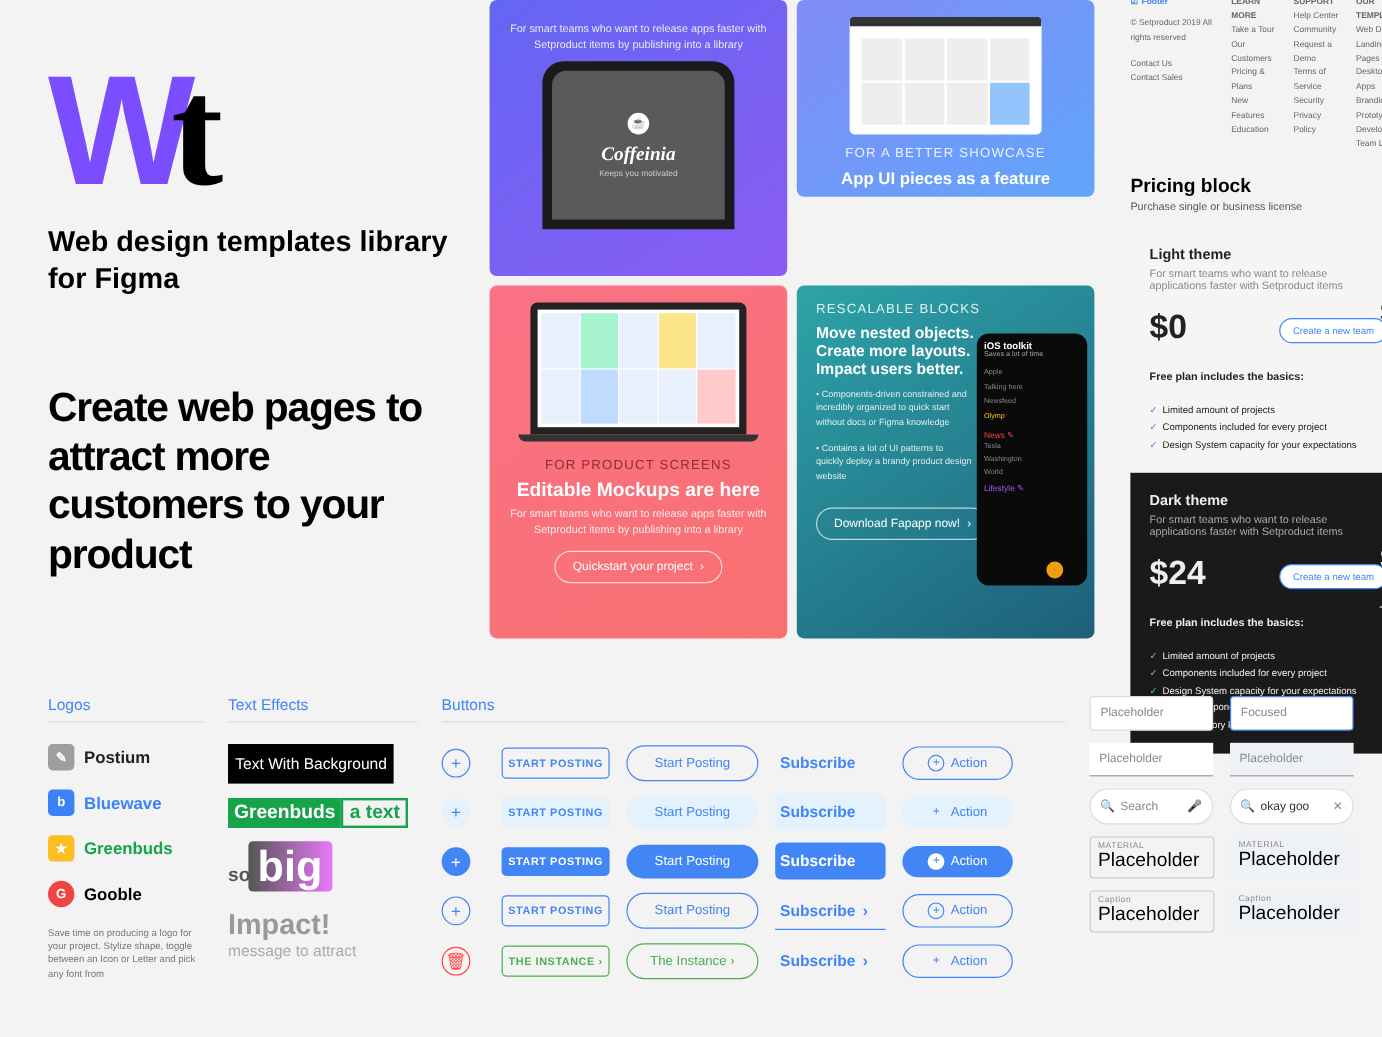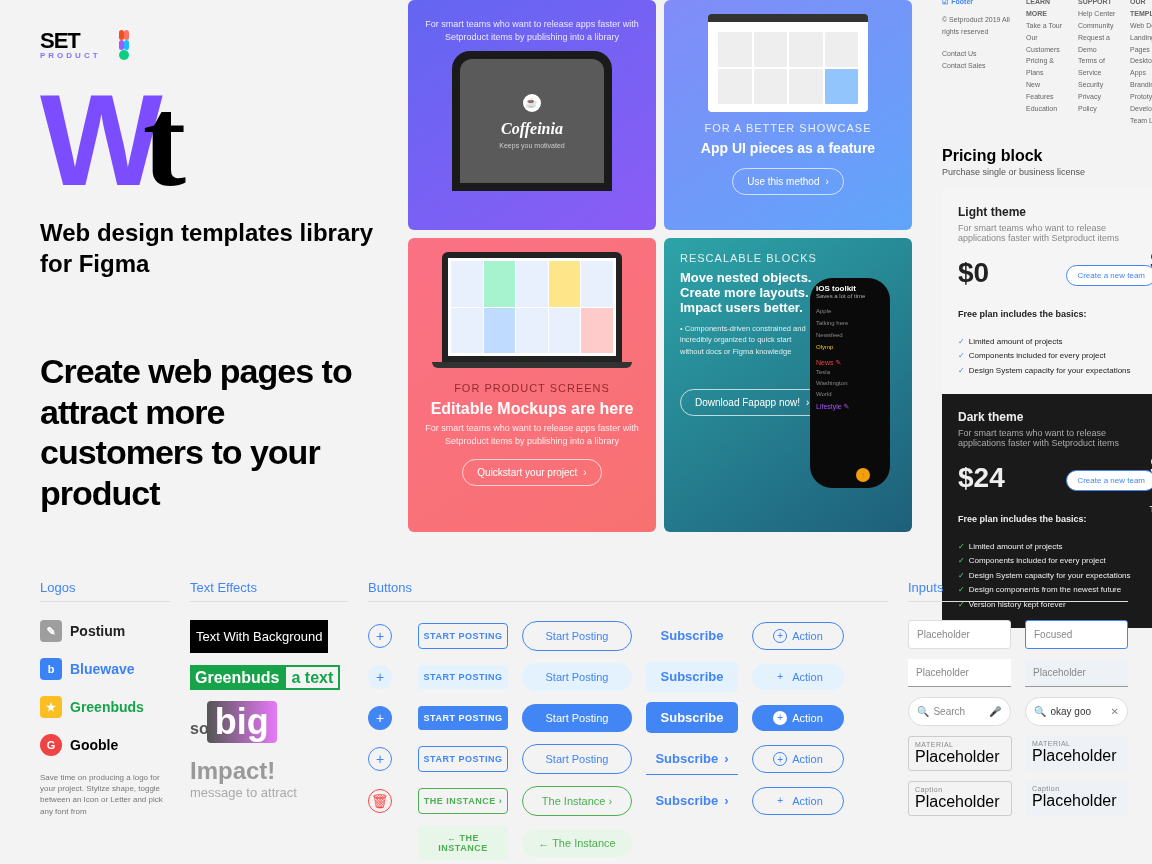--- a/index.html
+++ b/index.html
@@ -12,36 +12,36 @@
 .fig{width:20px;height:28px;display:flex;flex-direction:column}
 .fig div{width:10px;height:10px;border-radius:5px}
 .wt{display:flex;margin-top:25px;align-items:baseline}
 .wt .w{font-size:130px;font-weight:900;color:#7c4dff;letter-spacing:-12px;line-height:.85}
 .wt .t{font-size:130px;font-weight:700;color:#000;font-family:Georgia,serif;line-height:.85;margin-left:-8px}
 .subtitle{font-size:24px;font-weight:600;margin-top:20px;line-height:1.3}
 .heading{font-size:34px;font-weight:800;margin-top:72px;line-height:1.2;letter-spacing:-1px}
 .cards{display:grid;grid-template-columns:248px 248px;gap:8px;padding:0 8px;margin-left:20px}
 .card{border-radius:6px;padding:14px 16px;color:#fff;height:230px;position:relative;overflow:hidden;text-align:center}
 .c1{background:linear-gradient(145deg,#6366f1,#8b5cf6);height:230px}
-.c2{background:linear-gradient(145deg,#818cf8,#60a5fa);height:230px}
+.c2{background:linear-gradient(145deg,#818cf8,#60a5fa);height:164px}
 .c3{background:linear-gradient(145deg,#fb7185,#f87171);height:294px}
 .c4{background:linear-gradient(145deg,#2da4a8,#1e5f7a);height:294px;text-align:left}
 .eye{font-size:11px;letter-spacing:1px;opacity:.85}
 .ct{font-size:14px;font-weight:800;margin-top:6px}
 .cd{font-size:9px;opacity:.85;margin-top:4px;line-height:1.4}
 .pill{display:inline-flex;align-items:center;gap:6px;border:1px solid rgba(255,255,255,.7);border-radius:20px;padding:7px 14px;font-size:10px;margin-top:12px;cursor:pointer}
 .phone{width:160px;height:140px;background:#1a1a1a;border-radius:18px 18px 0 0;margin:8px auto 0;padding:8px}
 .phscr{background:#5a5a5a;width:100%;height:100%;border-radius:12px 12px 0 0;display:flex;flex-direction:column;align-items:center;justify-content:center}
 .dev{width:160px;height:98px;background:#fff;border-radius:4px;margin:0 auto;padding:6px;border-top:8px solid #333}
 .mock{width:140px;height:180px;background:#fff;border-radius:4px;margin:0 auto 10px;display:grid;grid-template-columns:repeat(4,1fr);gap:2px;padding:4px}
 .mock div{background:#eee;border-radius:1px}
 .laptop{width:180px;height:110px;background:#222;border-radius:6px 6px 0 0;margin:0 auto;padding:6px}
 .lapscr{background:#fff;width:100%;height:100%;display:grid;grid-template-columns:repeat(5,1fr);gap:1px;padding:3px}
 .lapscr div{background:#e8f0fe}
-.minidev{position:absolute;right:22px;top:40px;width:80px;height:210px;background:#0a0a0a;border-radius:22px;padding:6px;font-size:6px;color:#888}
+.minidev{position:absolute;right:6px;top:40px;width:92px;height:210px;background:#0a0a0a;border-radius:10px;padding:6px;font-size:6px;color:#888}
 .bullets{font-size:7.5px;opacity:.85;line-height:1.5;margin-top:8px;text-align:left}
 .right{width:230px;position:absolute;right:-20px;top:-4px}
 .ftgrid{display:flex;gap:10px;font-size:7px;color:#666;line-height:1.7}
 .ftcol{min-width:42px}
 .pbtitle{font-size:16px;font-weight:800;margin-top:20px}
 .pbsub{font-size:9px;color:#555;margin-top:2px}
 .pcards{margin-top:12px}
 .pcard{padding:16px;font-size:9px}
 .pcl{background:#f5f5f5;color:#222}
 .pcd{background:#1a1a1a;color:#eee}
@@ -79,21 +79,21 @@
 .sbtn{font-size:9px;font-weight:700;text-align:center;padding:7px 4px;border-radius:4px;letter-spacing:.5px}
 .sbtn.o{border:1px solid #4285f4;color:#4285f4}
 .sbtn.l{background:#e3f2fd;color:#4285f4}
 .sbtn.f{background:#4285f4;color:#fff}
 .pbtn{font-size:11px;padding:8px 4px;text-align:center;border-radius:18px}
 .pbtn.o{border:1px solid #4285f4;color:#4285f4}
 .pbtn.l{background:#e3f2fd;color:#4285f4}
 .pbtn.f{background:#4285f4;color:#fff}
 .pbtn.g{border:1px solid #4caf50;color:#4caf50}
 .pbtn.gl{background:#e8f5e9;color:#4caf50}
-.sub{color:#4285f4;font-weight:700;font-size:13px;text-align:center;padding:8px 4px;border-radius:5px}
+.sub{color:#4285f4;font-weight:700;font-size:13px;text-align:left;padding:8px 4px;border-radius:5px}
 .sub.l{background:#e3f2fd}
 .sub.f{background:#4285f4;color:#fff}
 .sub.arr::after{content:"›";margin-left:6px}
 .act{display:flex;align-items:center;gap:5px;font-size:11px;padding:6px 8px;border-radius:18px;justify-content:center}
 .act.o{border:1px solid #4285f4;color:#4285f4}
 .act.l{background:#e3f2fd;color:#4285f4}
 .act.f{background:#4285f4;color:#fff}
 .act .pls{width:14px;height:14px;border-radius:50%;display:flex;align-items:center;justify-content:center;font-size:10px}
 .irow{display:flex;gap:14px;margin-bottom:10px}
 .inp{flex:1;font-size:10px;padding:8px;border:1px solid #ddd;border-radius:3px;color:#888;background:#fff}
@@ -102,39 +102,20 @@
 .inp.s{border-radius:16px;display:flex;align-items:center;gap:4px}
 .matlbl{font-size:7px;color:#888;letter-spacing:.5px}
 .matbox{border:1px solid #ccc;padding:4px 6px;border-radius:3px;flex:1}
 .matbox.b{background:#eef2f7;border:none}
 </style>
 </head>
 <body>
 
 <div class="page">
 <div class="left">
-  <div class="logos">
-    <div>
-      <div class="sp-logo">SET</div>
-      <div class="sp-sub">PRODUCT</div>
-    </div>
-    <div class="fig">
-      <div style="display:flex">
-            <div style="background:#f24e1e"></div>
-            <div style="background:#ff7262"></div>
-          </div>
-      <div style="display:flex">
-            <div style="background:#a259ff"></div>
-            <div style="background:#1abcfe"></div>
-          </div>
-      <div style="display:flex">
-            <div style="background:#0acf83"></div>
-          </div>
-    </div>
-  </div>
   <div class="wt">
     <span class="w">W</span>
         <span class="t">t</span>
   </div>
   <div class="subtitle">Web design templates library for Figma</div>
   <div class="heading">Create web pages to attract more customers to your product</div>
 </div>
 
 <div class="cards">
   <div class="card c1">
@@ -189,21 +170,21 @@
     <div class="pill">
           <span>Quickstart your project</span>
           <span>›</span>
         </div>
   </div>
   <div class="card c4">
     <div class="eye">RESCALABLE BLOCKS</div>
     <div class="ct" style="font-size:13px;max-width:140px">Move nested objects. Create more layouts. Impact users better.</div>
     <div class="bullets" style="max-width:130px">
       <div>• <span>Components-driven constrained and incredibly organized to quick start without docs or Figma knowledge</span></div><br>
-      <br>
+      <div>• <span>Contains a lot of UI patterns to quickly deploy a brandy product design website</span></div><br>
     </div>
     <div class="pill" style="margin-top:10px">
           <span>Download Fapapp now!</span>
           <span>›</span>
         </div>
     <div class="minidev">
       <div style="color:#fff;font-size:8px;font-weight:700">iOS toolkit</div>
       <div style="font-size:6px;color:#aaa">Saves a lot of time</div>
       <div style="margin-top:6px;line-height:2">Apple<br>Talking here<br>Newsfeed<br><span style="color:#facc15">Olymp</span></div>
       <div style="margin-top:6px;color:#ef4444;font-size:7px">News ✎</div>
@@ -364,29 +345,23 @@
   <div class="brow">
     <div class="rnd del">🗑</div>
     <div class="sbtn" style="border:1px solid #4caf50;color:#4caf50"><span>THE INSTANCE</span> ›</div>
     <div class="pbtn g"><span>The Instance</span> ›</div>
     <div class="sub arr">Subscribe</div>
     <div class="act o">
           <span class="pls">+</span>
           <span>Action</span>
         </div>
   </div>
-  <div class="brow">
-    <div></div>
-    <div class="sbtn" style="background:#e8f5e9;color:#4caf50">← <span>THE INSTANCE</span></div>
-    <div class="pbtn gl">← <span>The Instance</span></div>
-  </div>
 </div>
 
 <div class="sect s-inputs">
-  <div class="stitle">Inputs</div>
   <div class="irow">
     <div class="inp">Placeholder</div>
     <div class="inp f">Focused</div>
   </div>
   <div class="irow">
     <div class="inp u">Placeholder</div>
     <div class="inp u" style="background:#eef2f7">Placeholder</div>
   </div>
   <div class="irow">
     <div class="inp s">

